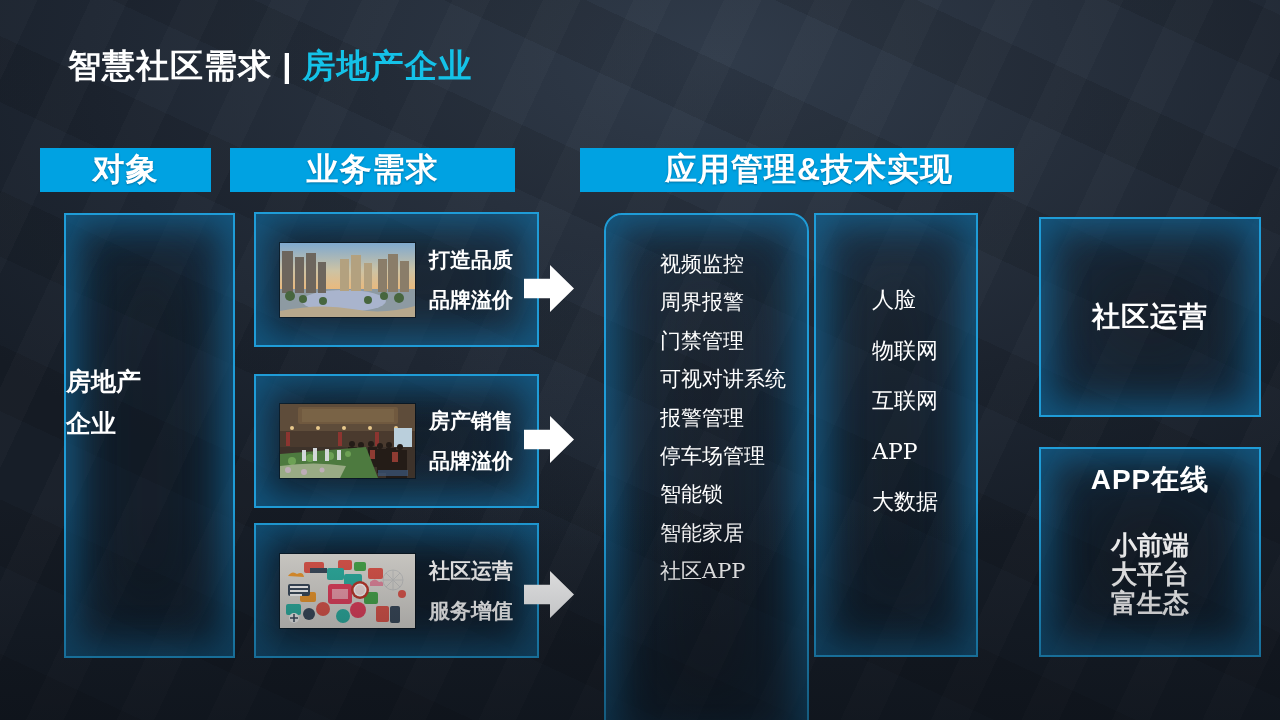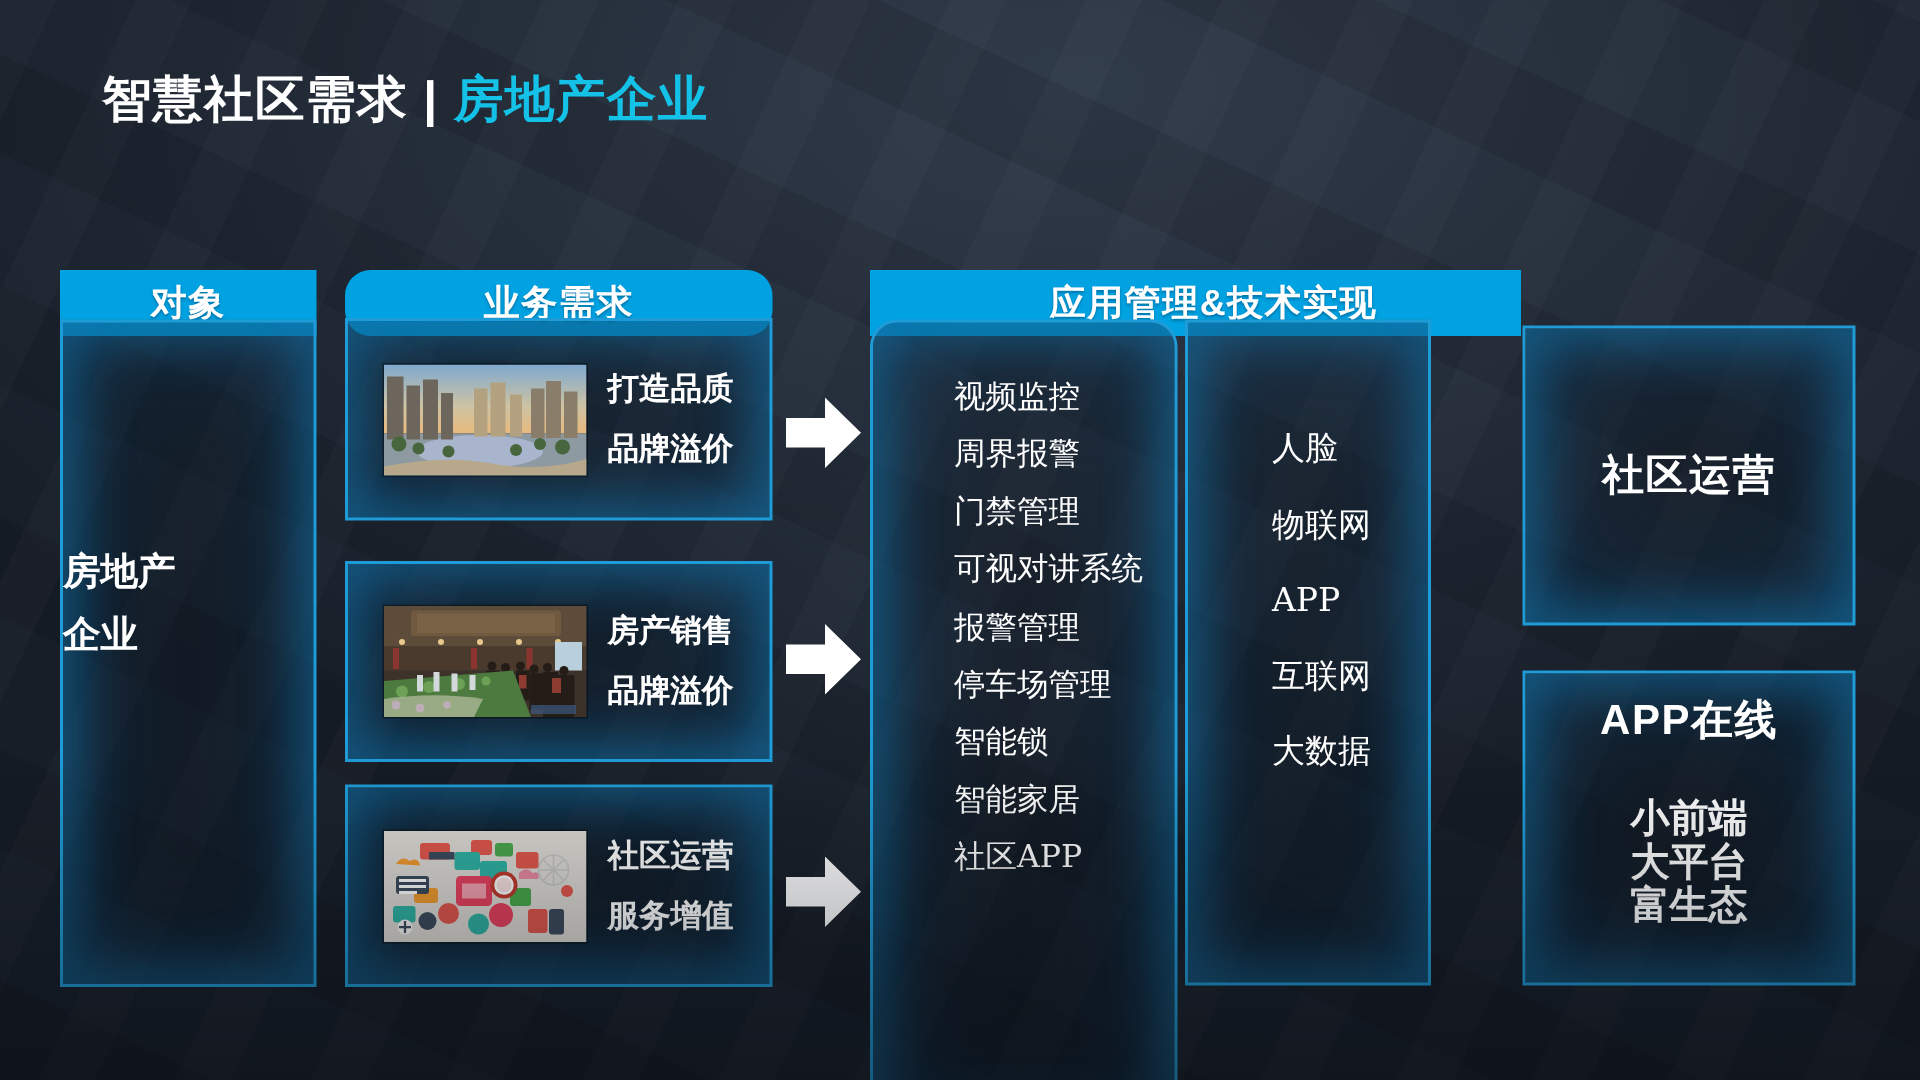--- a/index.html
+++ b/index.html
@@ -19,28 +19,28 @@
   }
   .slide::after{
     content:"";position:absolute;left:0;right:0;bottom:0;height:220px;pointer-events:none;
     background:linear-gradient(to bottom, transparent, rgba(8,12,18,0.45));
   }
   .title{position:absolute;left:68px;top:44px;font-size:33px;font-weight:bold;letter-spacing:1px;white-space:nowrap;}
   .title .accent{color:#14c2e8;}
   .col-header{
     position:absolute;top:148px;height:44px;background:#00a2e2;
     display:flex;align-items:center;justify-content:center;
-    font-size:24px;font-weight:bold;letter-spacing:1px;
+    font-size:32px;font-weight:bold;letter-spacing:1px;
     text-shadow:0 1px 2px rgba(0,40,70,.4);
-    margin-top:32px;
   }
   .glow-box{
     position:absolute;border:2px solid #1f9cd7;box-sizing:border-box;
     background:rgba(10,18,28,0.22);
     box-shadow:inset 0 0 34px 10px rgba(22,128,188,0.52), inset 0 0 80px 26px rgba(10,70,112,0.30);
+    margin-left:24px;
   }
   
   .object-box{left:40px;top:213px;width:171px;height:445px;text-align:left;}
   .object-text{margin-top:145px;font-size:25px;font-weight:bold;line-height:42px;}
   
   .biz-box{left:230px;width:285px;display:flex;align-items:center;padding-left:24px;}
   .biz-box .thumb{width:135px;height:74px;flex:0 0 auto;box-shadow:0 0 0 1px rgba(0,0,0,.4);}
   .biz-box .thumb svg{display:block;width:100%;height:100%;}
   .biz-text{margin-left:14px;font-size:21px;font-weight:bold;line-height:40px;white-space:nowrap;}
   .arrow{
@@ -65,21 +65,21 @@
 </head>
 <body>
 
 <div class="slide">
 
   <div class="title">
     <span>智慧社区需求 | </span><span class="accent">房地产企业</span>
   </div>
 
   <div class="col-header" style="left:40px;width:171px;">对象</div>
-  <div class="col-header" style="left:230px;width:285px;border-radius:17px;">业务需求</div>
+  <div class="col-header" style="left:230px;width:285px;">业务需求</div>
   <div class="col-header" style="left:580px;width:410px;padding-left:24px;">应用管理&amp;技术实现</div>
 
   <div class="glow-box object-box">
     <div class="object-text">
       <div>房地产</div>
       <div>企业</div>
     </div>
   </div>
 
   <div class="glow-box biz-box" style="top:212px;height:135px;">
@@ -275,22 +275,22 @@
         <li>智能锁</li>
         <li>智能家居</li>
         <li>社区APP</li>
       </ul>
   </div>
 
   <div class="glow-box tech-box">
     <ul class="list tech-list">
         <li>人脸</li>
         <li>物联网</li>
+        <li>互联网</li>
         <li>APP</li>
-        <li>互联网</li>
         <li>大数据</li>
       </ul>
   </div>
 
   <div class="glow-box sol-box1">
     <div class="label">社区运营</div>
   </div>
 
   <div class="glow-box sol-box2">
     <div class="app-title">APP在线</div>

